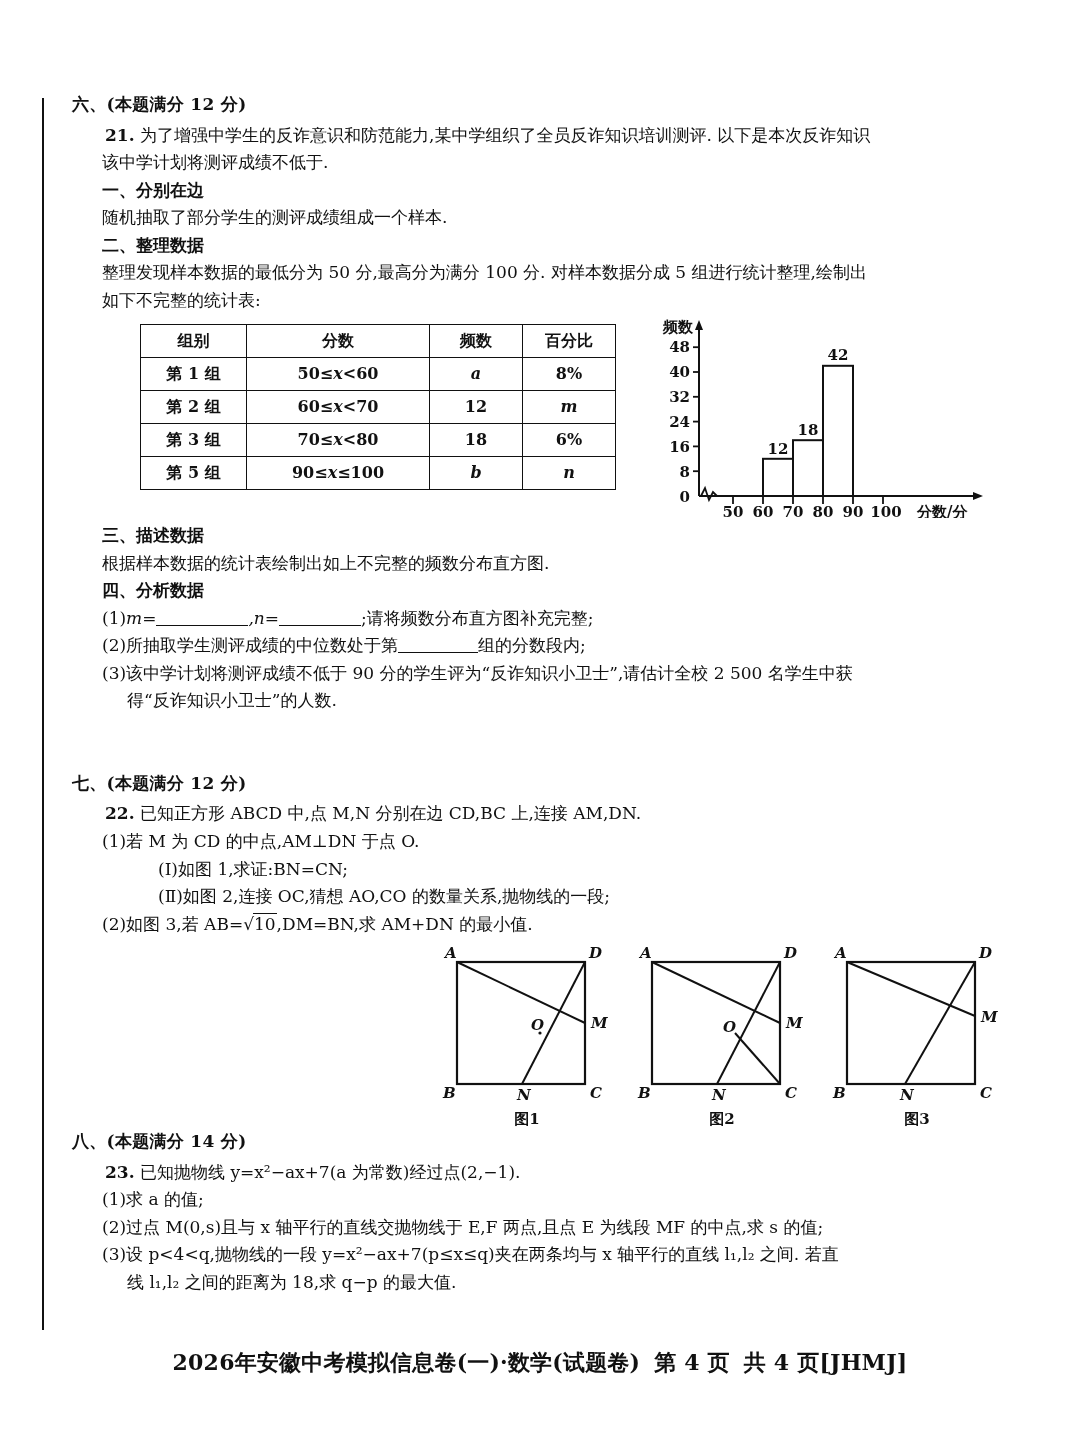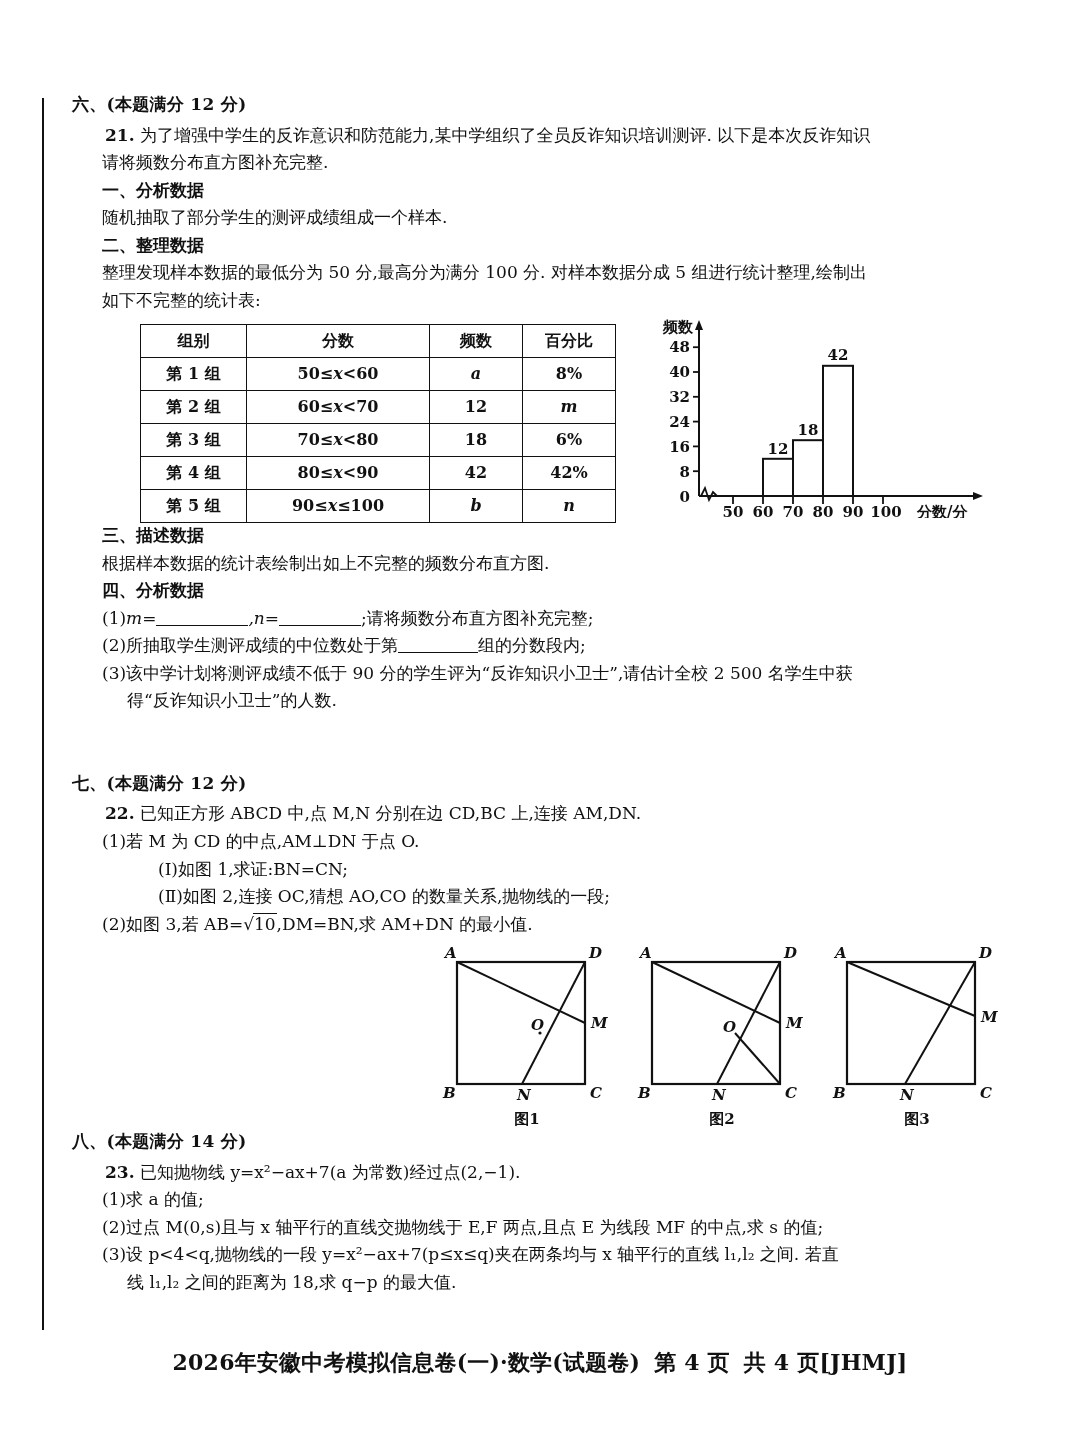--- a/index.html
+++ b/index.html
@@ -154,23 +154,23 @@
   <div class="left-rule"></div>
 
   <div class="content">
 
     <p class="sec-head">六、(本题满分 12 分)</p>
 
     <p class="qline">
       <span class="qnum">21.</span>
       <span>为了增强中学生的反诈意识和防范能力,某中学组织了全员反诈知识培训测评. 以下是本次反诈知识</span>
     </p>
-    <p class="qline ind1">请将频数分布直方图补充完整.</p>
-
-    <p class="qline ind1 bf">一、分析数据</p>
+    <p class="qline ind1">该中学计划将测评成绩不低于.</p>
+
+    <p class="qline ind1 bf">一、分别在边</p>
     <p class="qline ind1">随机抽取了部分学生的测评成绩组成一个样本.</p>
 
     <p class="qline ind1 bf">二、整理数据</p>
     <p class="qline ind1">整理发现样本数据的最低分为 50 分,最高分为满分 100 分. 对样本数据分成 5 组进行统计整理,绘制出</p>
     <p class="qline ind1">如下不完整的统计表:</p>
 
     <div class="stats-block">
 
       <table class="freq">
         <tbody>
@@ -190,26 +190,20 @@
           <td class="c0">第 2 组</td>
           <td class="c1"><span>60</span>≤<span class="it">x</span>&lt;<span>70</span></td>
           <td class="c2">12</td>
           <td class="c3 val">m</td>
         </tr>
         <tr>
           <td class="c0">第 3 组</td>
           <td class="c1"><span>70</span>≤<span class="it">x</span>&lt;<span>80</span></td>
           <td class="c2">18</td>
           <td class="c3">6%</td>
-        </tr>
-        <tr>
-          <td class="c0">第 4 组</td>
-          <td class="c1"><span>80</span>≤<span class="it">x</span>&lt;<span>90</span></td>
-          <td class="c2">42</td>
-          <td class="c3">42%</td>
         </tr>
         <tr>
           <td class="c0">第 5 组</td>
           <td class="c1"><span>90</span>≤<span class="it">x</span>≤<span>100</span></td>
           <td class="c2 val">b</td>
           <td class="c3 val">n</td>
         </tr>
       </tbody>
         </table>
 

